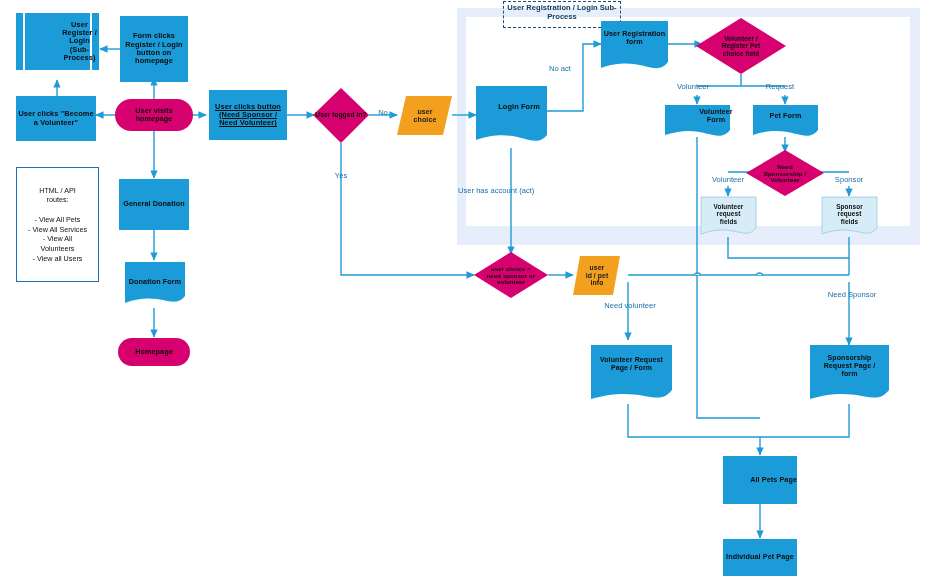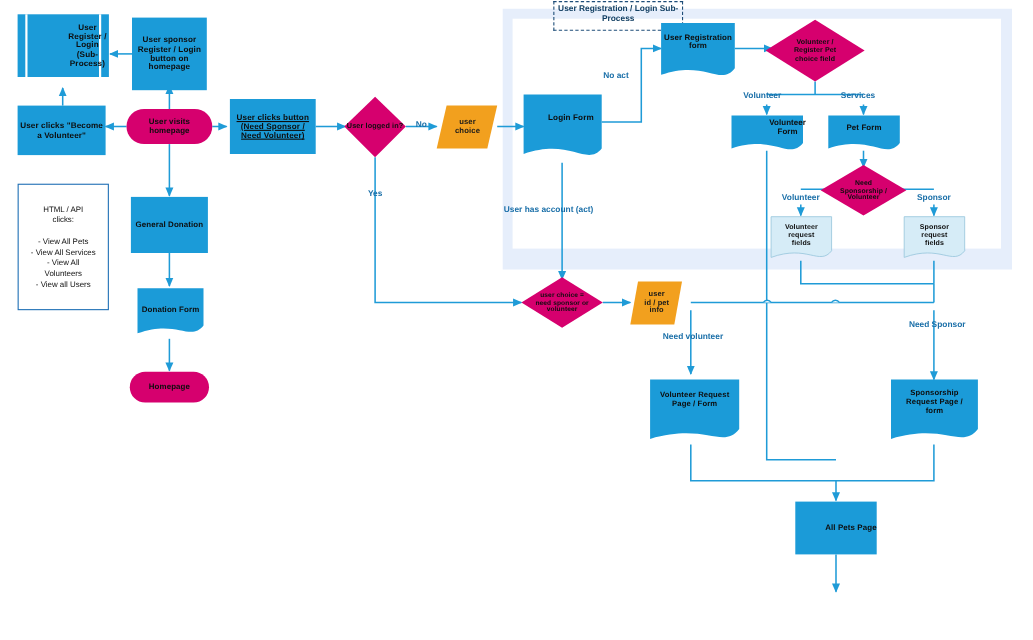--- a/index.html
+++ b/index.html
@@ -11,21 +11,21 @@
         justify-content:center;text-align:center;color:#0d0d0d;font-weight:bold;
         line-height:1.12;letter-spacing:.1px;}
   .proc{background:#1b9bd8;}
   .dia{color:#0d0d0d;}
   .parallel{color:#1a1a1a;}
   .term{background:#d6006e;border-radius:18px;}
   .subp{background:#1b9bd8;padding-left:44px;}
   .subp:before,.subp:after{content:"";position:absolute;top:0;bottom:0;width:2px;background:#ffffff;}
   .subp:before{left:7px;} .subp:after{right:7px;}
   .note{background:#ffffff;border:1.6px solid #1f6fb5;color:#111;}
-  .edge-label{position:absolute;color:#1a6fa8;font-weight:bold;white-space:pre;
+  .edge-label{position:absolute;color:#1a6fa8;font-weight:normal;white-space:pre;
               line-height:1.2;text-align:center;}
   .container-label{position:absolute;border:1.4px dashed #1f4e79;color:#123f63;
         font-weight:bold;text-align:center;background:transparent;line-height:1.2;}
   .freetext{position:absolute;color:#111;font-weight:bold;text-align:center;line-height:1.3;}
   .lbl{pointer-events:none;}
 </style>
 </head>
 <body>
 
 <div id="canvas">
@@ -123,21 +123,21 @@
       <path d="M849,282 L849,345"></path>
     </g>
   </svg>
 
   <div class="node subp" style="left:16px;top:13px;width:83px;height:57px;font-size:7.4px;white-space:pre-line;">
     <span class="lbl" style="position:relative;z-index:2;">User Register /
 Login
 (Sub-Process)</span>
   </div>
 
-  <div class="node proc" style="left:120px;top:16px;width:68px;height:66px;font-size:7.4px;white-space:pre-line;"><span class="lbl">User sponsor
+  <div class="node proc" style="left:120px;top:16px;width:68px;height:66px;font-size:7.4px;white-space:pre-line;"><span class="lbl">Form clicks
 Register / Login
 button on
 homepage</span></div>
 
   <div class="node proc" style="left:16px;top:96px;width:80px;height:45px;font-size:7.4px;white-space:pre-line;"><span class="lbl">User clicks "Become
 a Volunteer"</span></div>
 
   <div class="node term" style="left:115px;top:99px;width:78px;height:32px;font-size:7.2px;white-space:pre-line;color:#0d0d0d;"><span class="lbl">User visits
 homepage</span></div>
 
@@ -250,44 +250,47 @@
     <path d="M810,345 L889,345 L889,390 C874,409 859,384 810,399 Z" fill="#1b9bd8"></path>
   </svg>
   <div class="node" style="left:810px;top:352px;width:79px;height:28px;font-size:7px;white-space:pre-line;"><span class="lbl">Sponsorship
 Request Page /
 form</span></div>
 
   <div class="node proc" style="left:723px;top:456px;width:74px;height:48px;font-size:7.2px;justify-content:flex-end;">
       <span class="lbl">All Pets Page</span>
     </div>
 
+  <div class="node proc" style="left:723px;top:539px;width:74px;height:37px;font-size:7.2px;">
+      <span class="lbl">Individual Pet Page</span>
+    </div>
 
   <div class="note" style="position:absolute;left:16px;top:167px;width:81px;height:113px;font-size:7.2px;
               display:flex;align-items:center;justify-content:center;text-align:center;
               white-space:pre-line;line-height:1.35;"><span class="lbl">HTML / API
-clicks:
+routes:
 
  - View All Pets
 - View All Services
 - View All
 Volunteers
 - View all Users</span></div>
 
 
   <div class="edge-label" style="left:371px;top:108px;width:24px;font-size:7.6px;">No</div>
 
   <div class="edge-label" style="left:328px;top:171px;width:26px;font-size:7.6px;">Yes</div>
 
   <div class="edge-label" style="left:540px;top:64px;width:40px;font-size:7.6px;">No act</div>
 
   <div class="edge-label" style="left:458px;top:186px;width:110px;text-align:left;font-size:7.6px;">User has account (act)</div>
 
   <div class="edge-label" style="left:668px;top:82px;width:50px;font-size:7.6px;">Volunteer</div>
 
-  <div class="edge-label" style="left:757px;top:82px;width:46px;font-size:7.6px;">Services</div>
+  <div class="edge-label" style="left:757px;top:82px;width:46px;font-size:7.6px;">Request</div>
 
   <div class="edge-label" style="left:701px;top:175px;width:54px;font-size:7.6px;">Volunteer</div>
 
   <div class="edge-label" style="left:826px;top:175px;width:46px;font-size:7.6px;">Sponsor</div>
 
   <div class="edge-label" style="left:590px;top:301px;width:80px;font-size:7.6px;">Need volunteer</div>
 
   <div class="edge-label" style="left:816px;top:290px;width:72px;font-size:7.6px;">Need Sponsor</div>
 
 </div>

